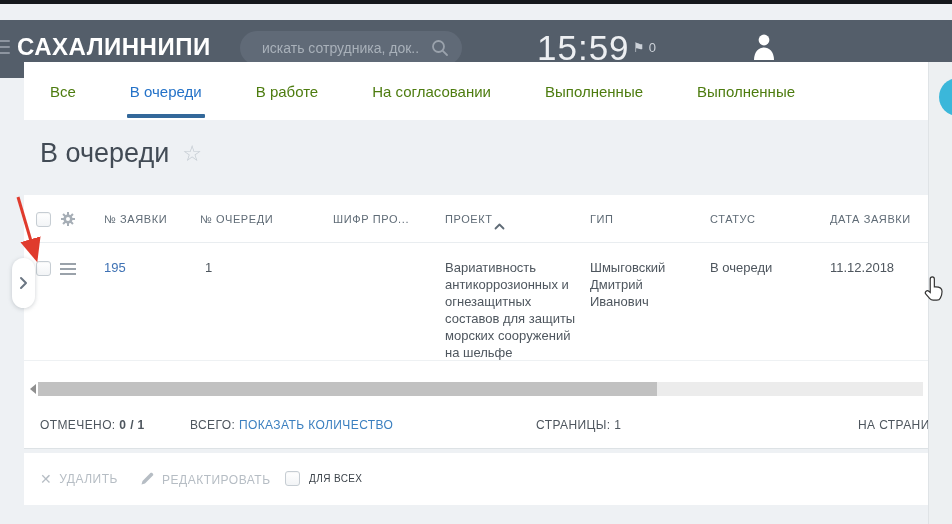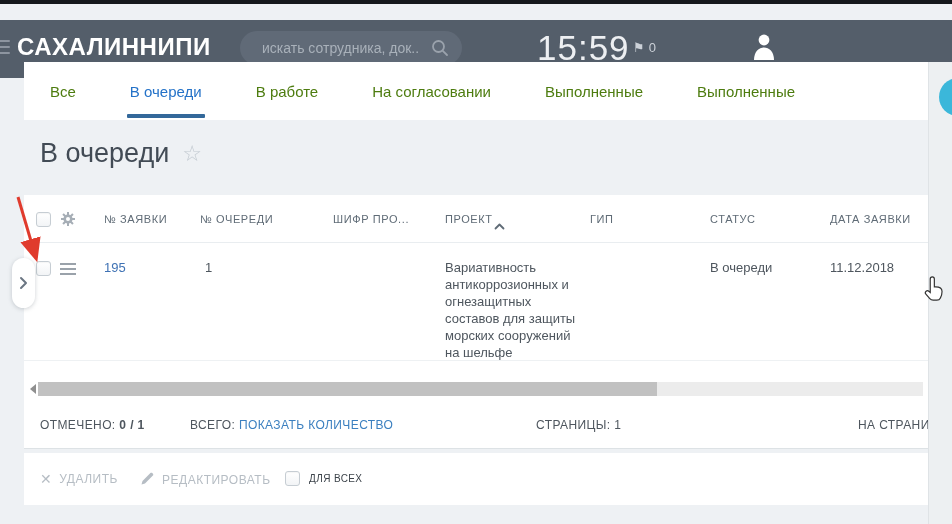--- a/index.html
+++ b/index.html
@@ -166,20 +166,21 @@
     <div class="grid-row">
       <div class="checkbox" style="left:12px; top:18px;"></div>
       <div class="row-menu">
           <span></span>
           <span></span>
           <span></span>
         </div>
       <a class="cell link" style="left:80px;">195</a>
       <div class="cell" style="left:181px;">1</div>
       <div class="cell" style="left:421px; width:142px;">Вариативность антикоррозионных и огнезащитных составов для защиты морских сооружений на шельфе</div>
+      <div class="cell" style="left:566px; width:112px;">Шмыговский Дмитрий Иванович</div>
       <div class="cell" style="left:686px; width:100px;">В очереди</div>
       <div class="cell" style="left:806px;">11.12.2018</div>
     </div>
 
     <div class="hscroll">
       <div class="hs-arrow">
           <span class="tri"></span>
         </div>
       <div class="hs-track">
         <div class="hs-thumb"></div>

